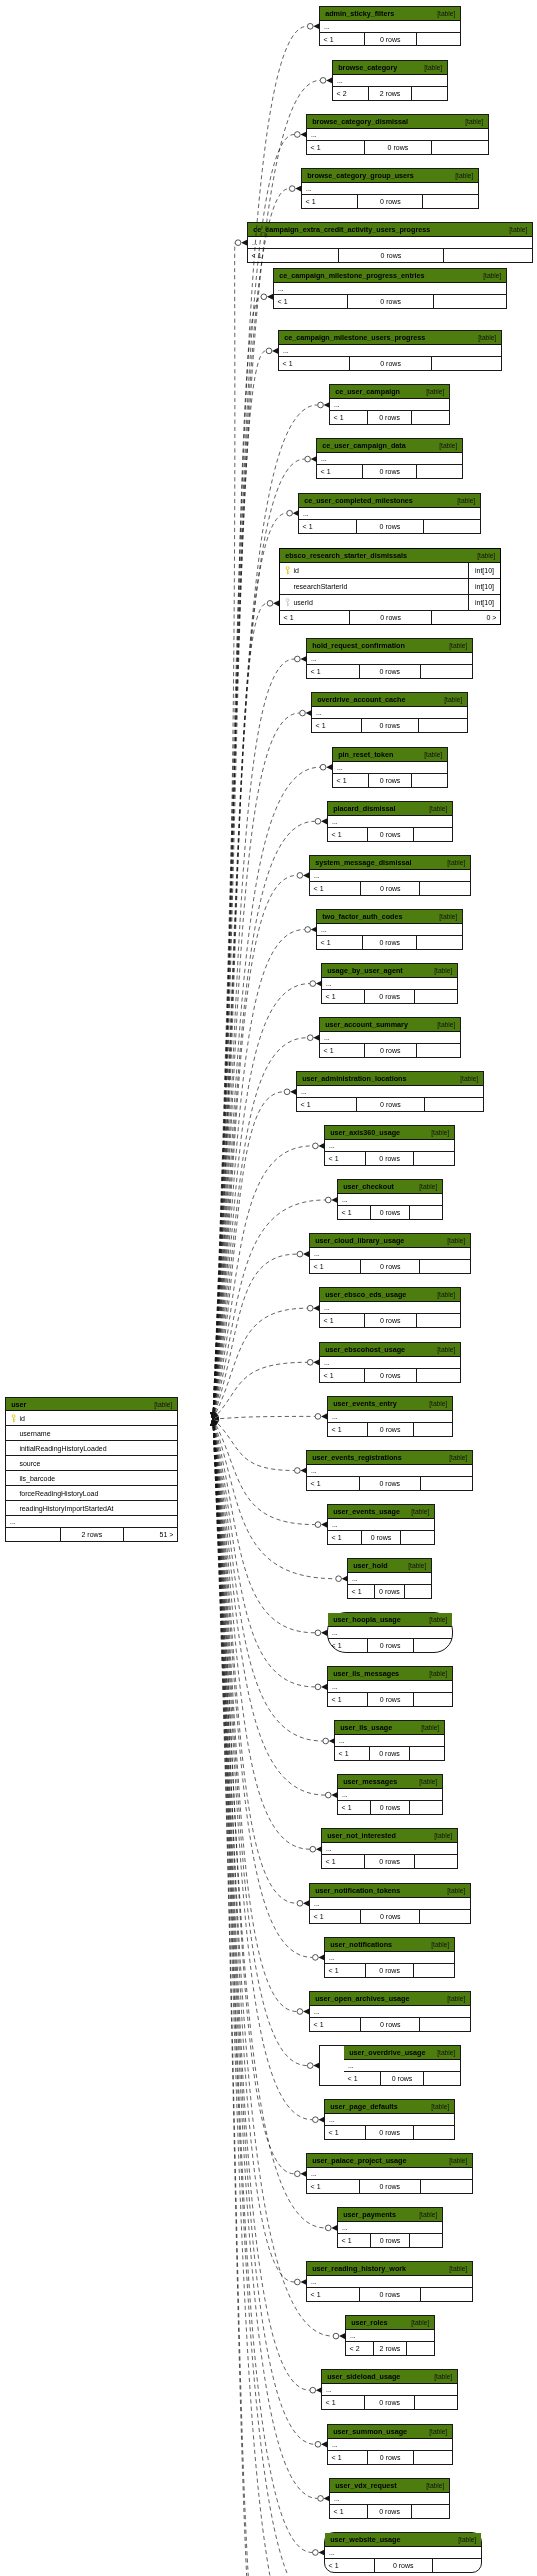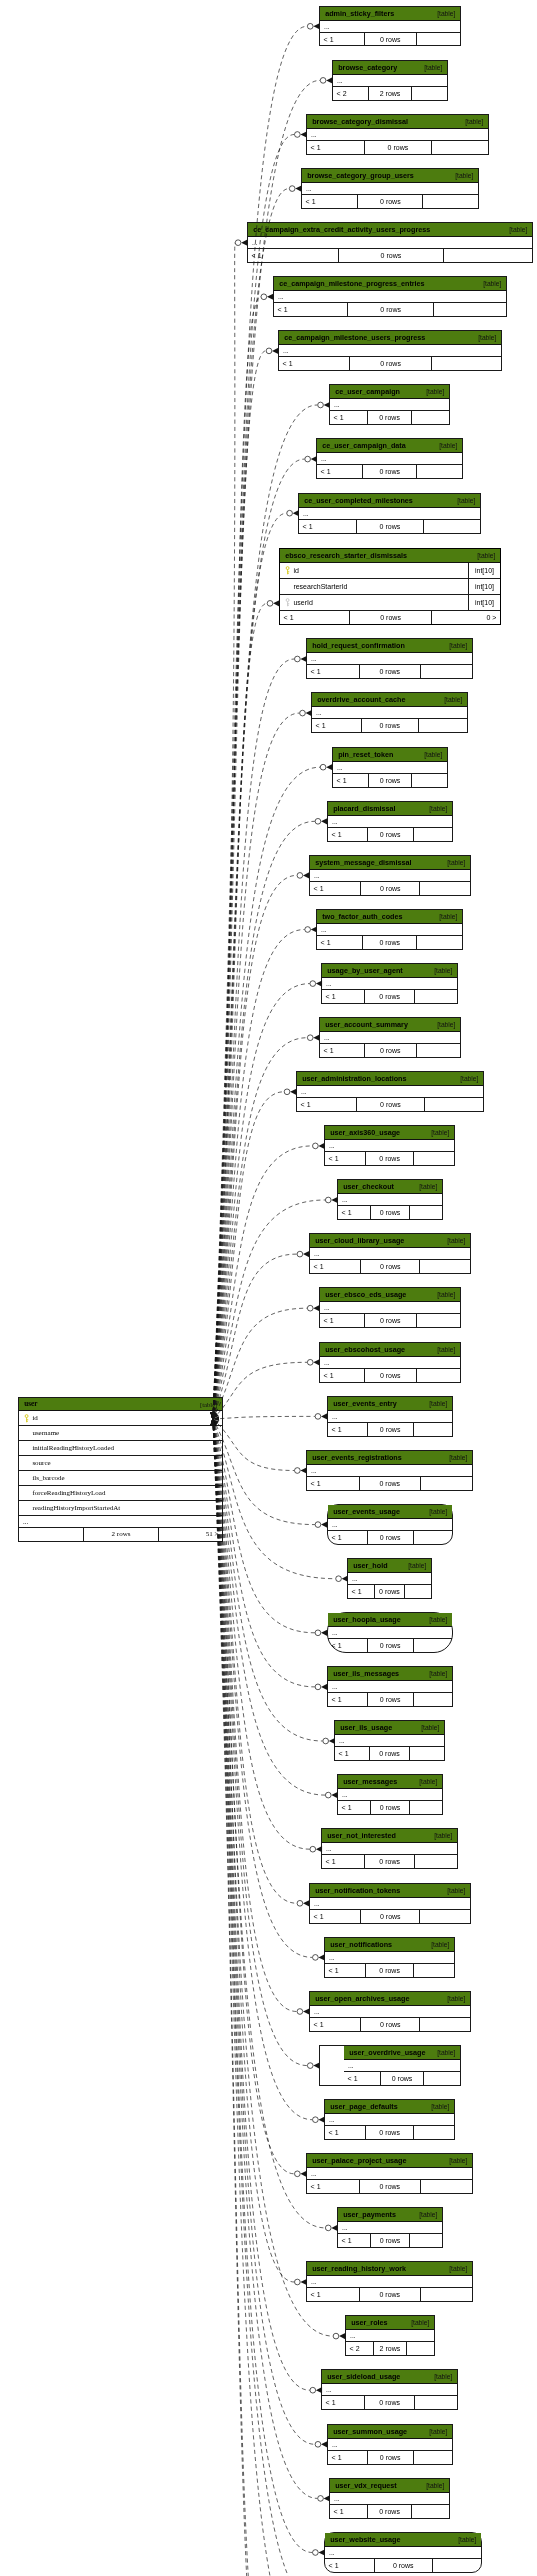--- a/index.html
+++ b/index.html
@@ -298,21 +298,21 @@
       <span class="nm">ce_campaign_extra_credit_activity_users_progress</span>
       <span class="tag">[table]</span>
         </div>
         <div class="dots">...</div>
         <div class="ft">
       <span class="c1">&lt; 1</span>
       <span class="c2">0 rows</span>
       <span class="c3"></span>
         </div>
       </div>
-      <div class="tbl" style="left: 273px; top: 276px; width: 234px;">
+      <div class="tbl" style="left: 273px; top: 268px; width: 234px;">
         <div class="hd">
       <span class="nm">ce_campaign_milestone_progress_entries</span>
       <span class="tag">[table]</span>
         </div>
         <div class="dots">...</div>
         <div class="ft">
       <span class="c1">&lt; 1</span>
       <span class="c2">0 rows</span>
       <span class="c3"></span>
         </div>
@@ -586,21 +586,21 @@
       <span class="nm">user_events_registrations</span>
       <span class="tag">[table]</span>
         </div>
         <div class="dots">...</div>
         <div class="ft">
       <span class="c1">&lt; 1</span>
       <span class="c2">0 rows</span>
       <span class="c3"></span>
         </div>
       </div>
-      <div class="tbl" style="left: 327px; top: 1504px; width: 126px; border-radius: 11px;">
+      <div class="tbl" style="left: 327px; top: 1504px; width: 108px;">
         <div class="hd">
       <span class="nm">user_events_usage</span>
       <span class="tag">[table]</span>
         </div>
         <div class="dots">...</div>
         <div class="ft">
       <span class="c1">&lt; 1</span>
       <span class="c2">0 rows</span>
       <span class="c3"></span>
         </div>
@@ -828,21 +828,21 @@
         </div>
         <div class="dots">...</div>
         <div class="ft">
       <span class="c1">&lt; 1</span>
       <span class="c2">0 rows</span>
       <span class="c3"></span>
         </div>
       </div>
     </div>
 
-  <div class="tbl user-tbl" style="left:18px;top:1397px;width:205px;font-family:Liberation Serif, serif;">
+  <div class="tbl user-tbl" style="left:5px;top:1397px;width:173px;">
     <div class="hd">
       <span class="nm">user</span>
       <span class="tag">[table]</span>
     </div>
     <div class="row">
       <span class="keyslot">
         <svg width="5.2" height="8.8" viewBox="0 0 10 17">
             <circle cx="5" cy="4" r="2.8" fill="none" stroke="#d8ca1e" stroke-width="1.8"></circle>
             <path d="M5 6.8 V16 M5 11.2 h3.2 M5 14.2 h2.4" stroke="#d8ca1e" stroke-width="1.8" fill="none"></path>
           </svg>

